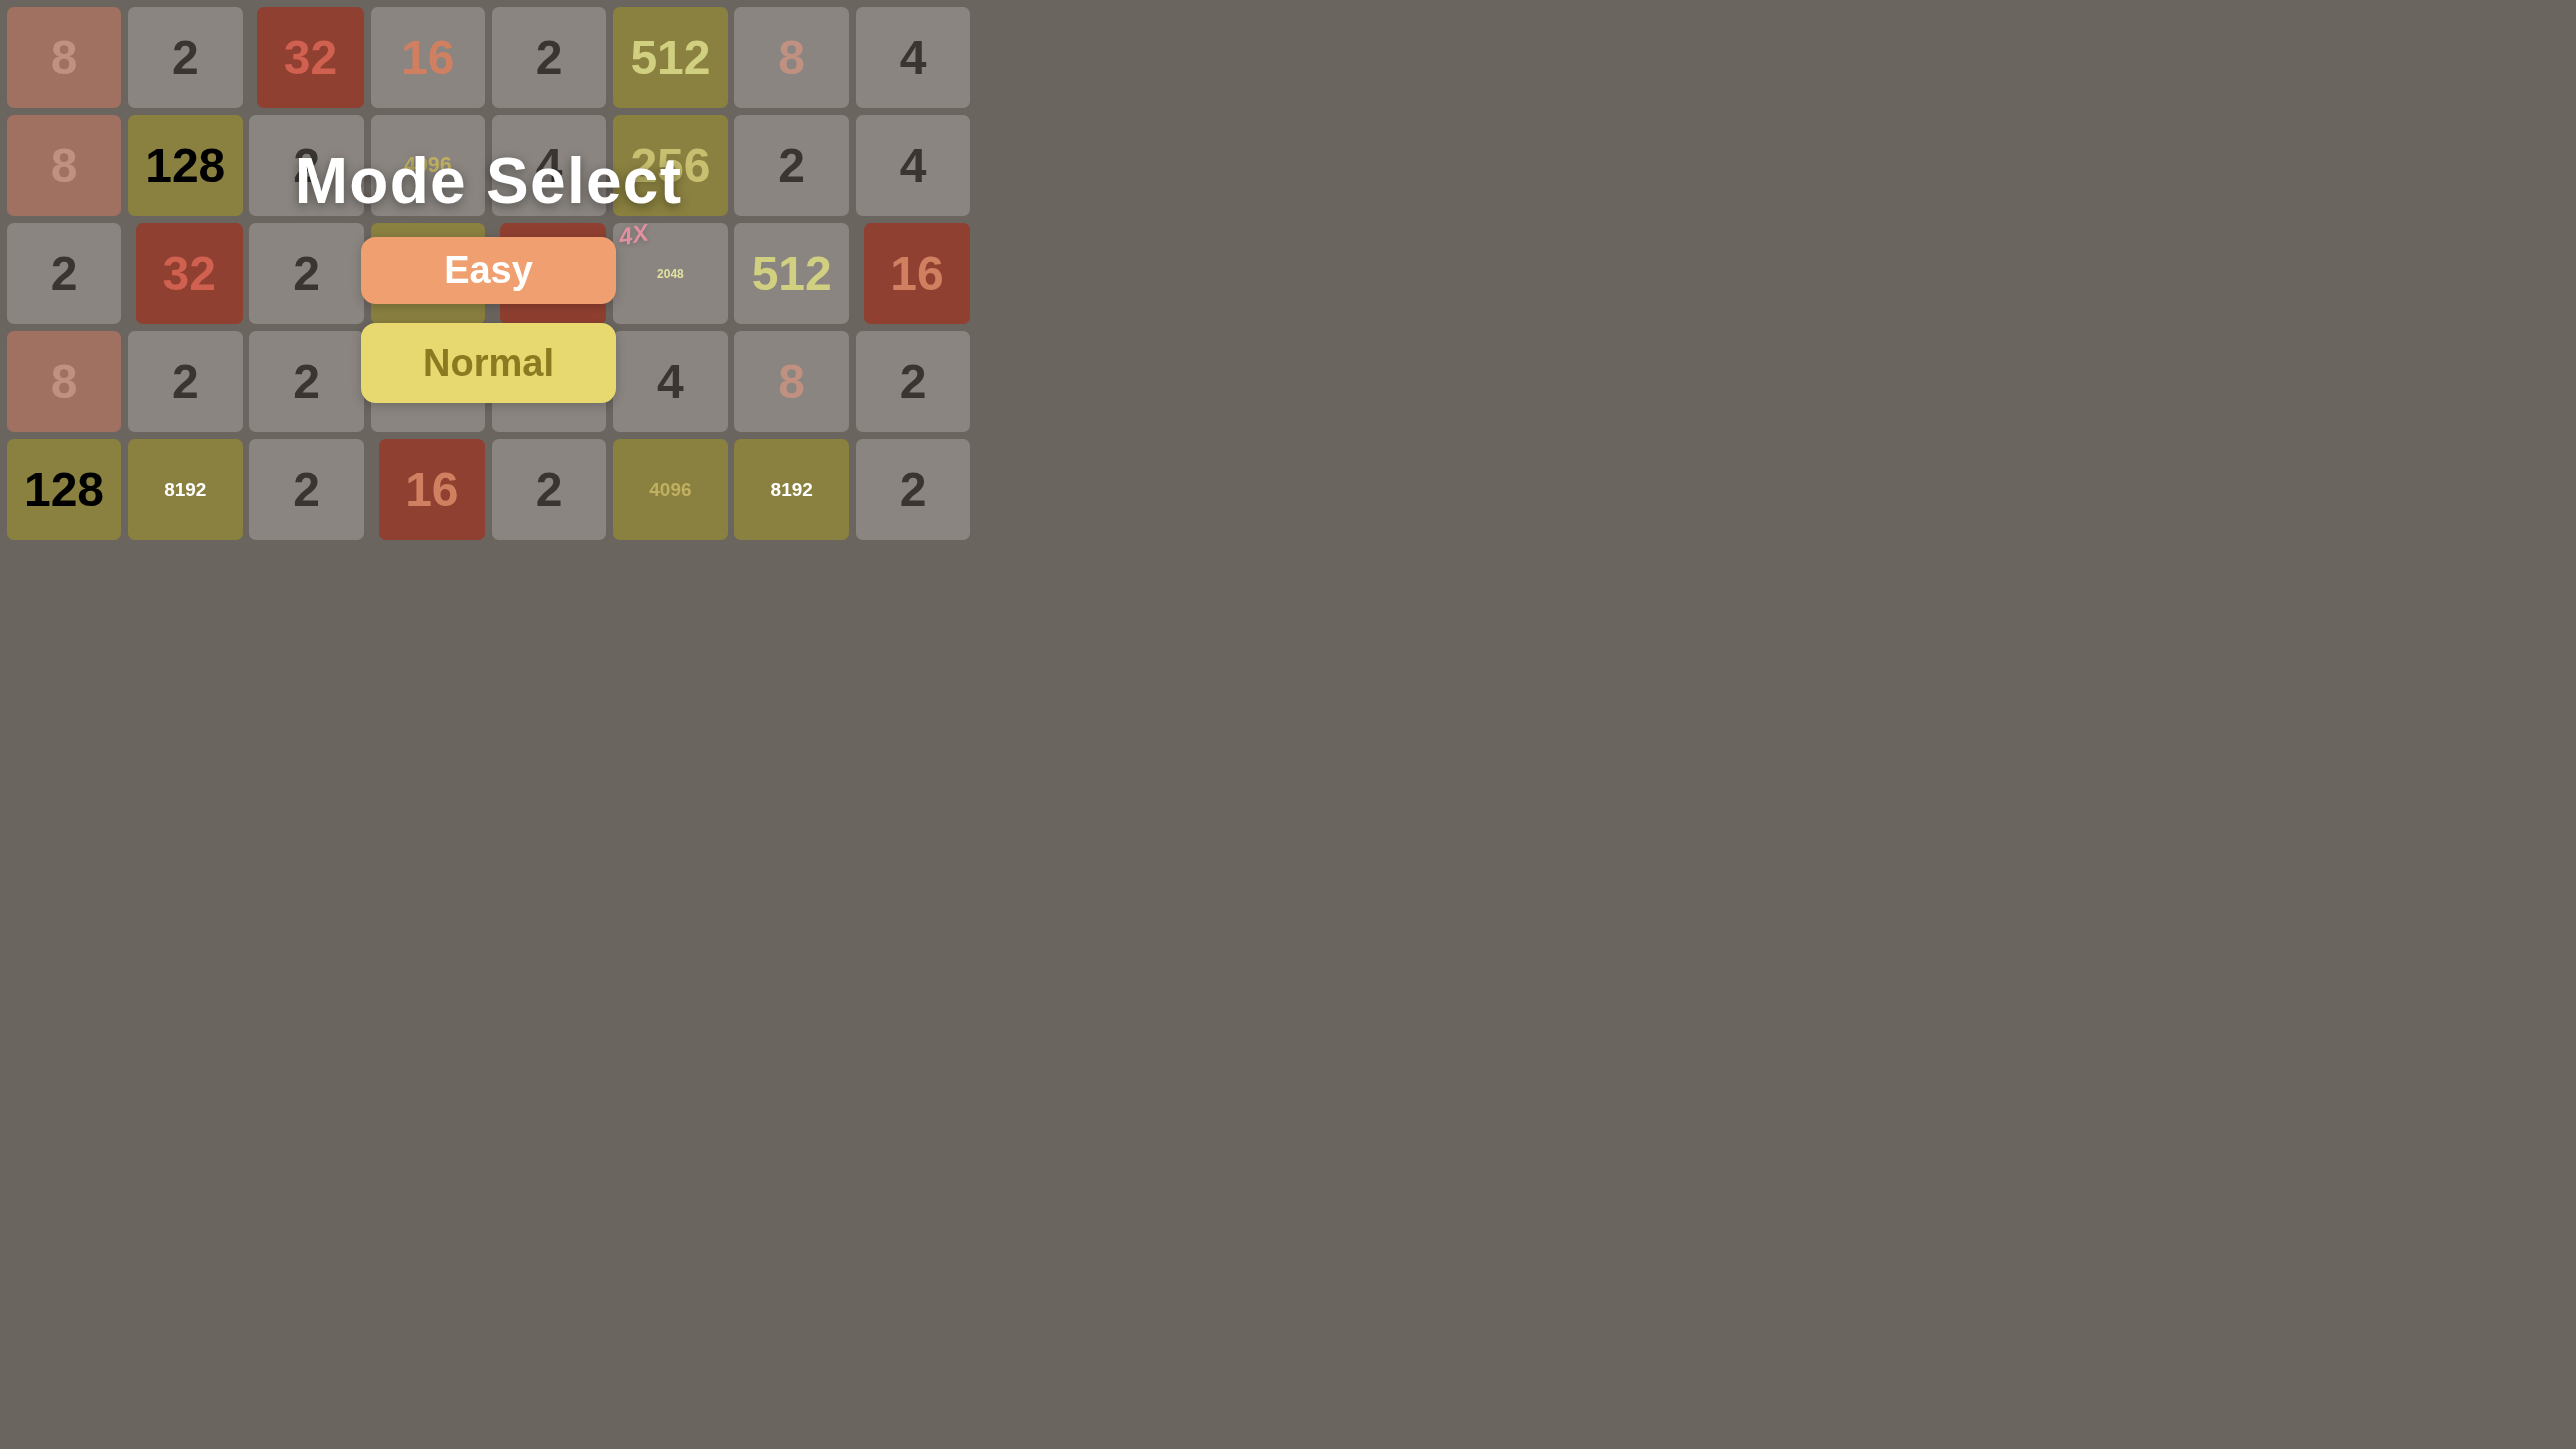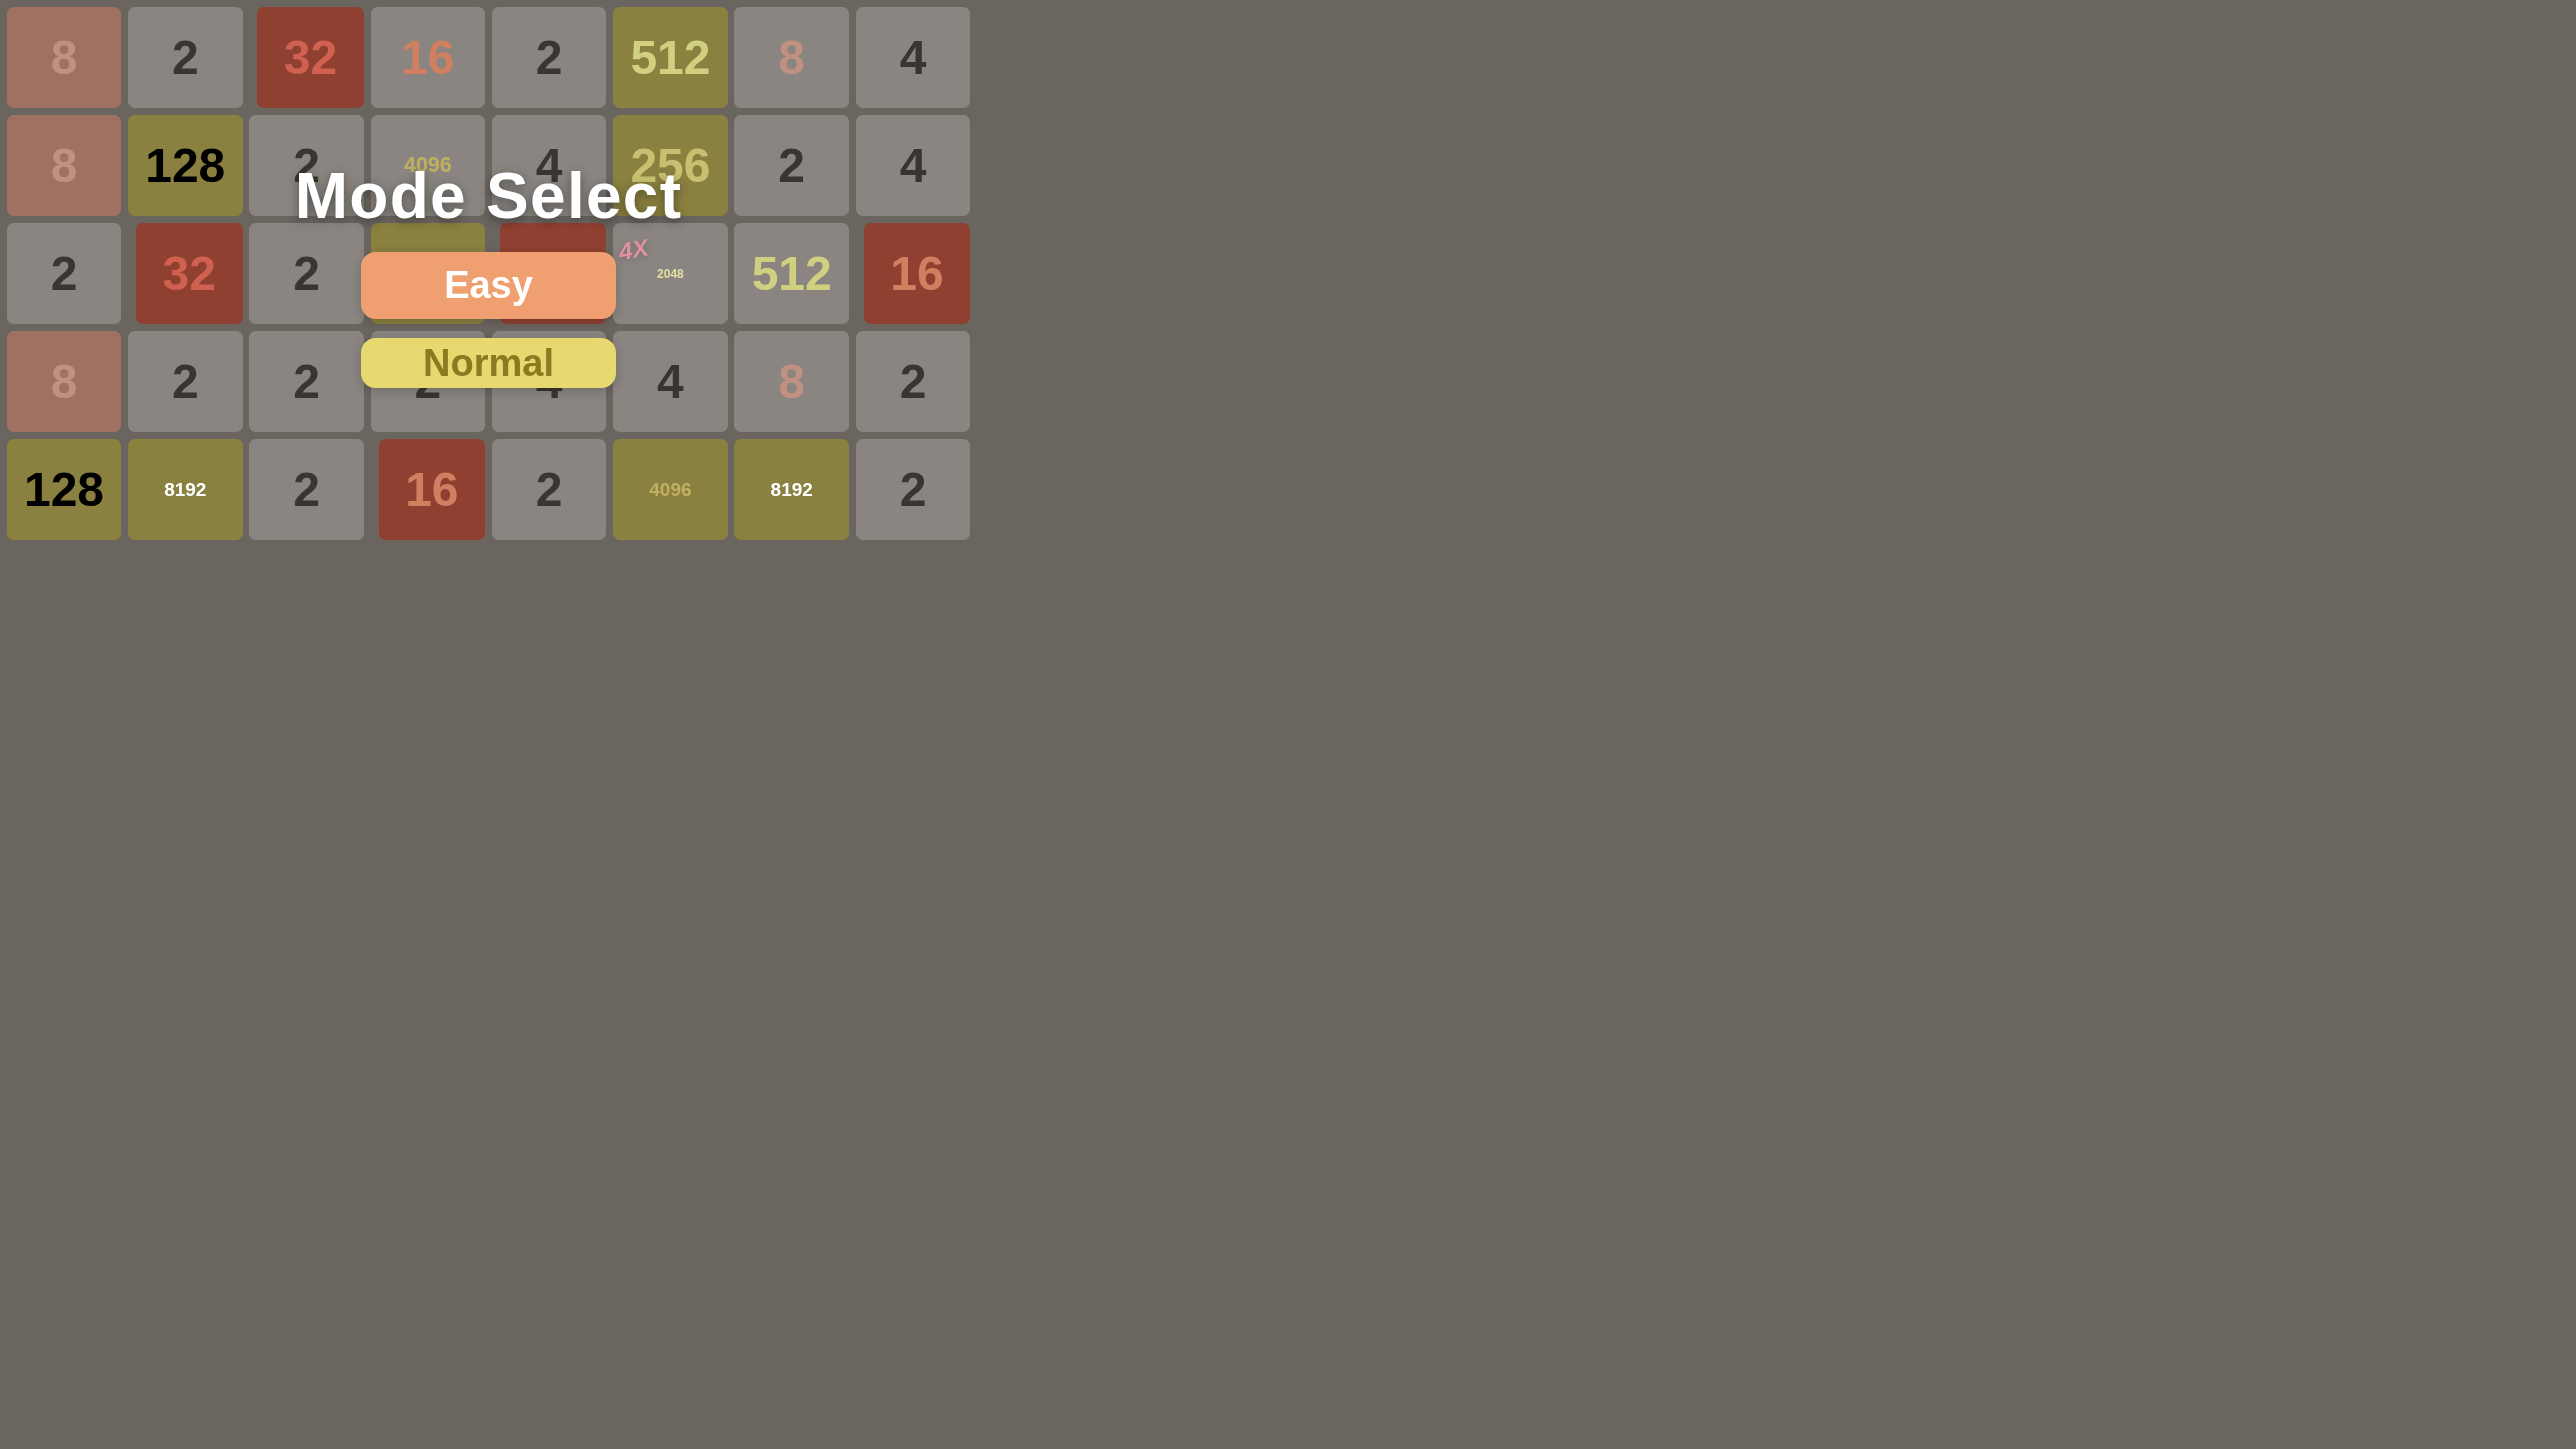--- a/index.html
+++ b/index.html
@@ -80,21 +80,21 @@
       color: white;
       display: flex;
       align-items: center;
       justify-content: center;
       box-shadow: 0 2.7px 10.7px rgba(0,0,0,0.2);
       position: relative;
     }
 
     .btn-normal {
       width: 255px;
-      height: 50px;
+      height: 80px;
       border-radius: 14.8px;
       background: #e8d870;
       border: none;
       cursor: pointer;
       font-size: 38px;
       font-weight: bold;
       color: #8a7a20;
       display: flex;
       align-items: center;
       justify-content: center;

